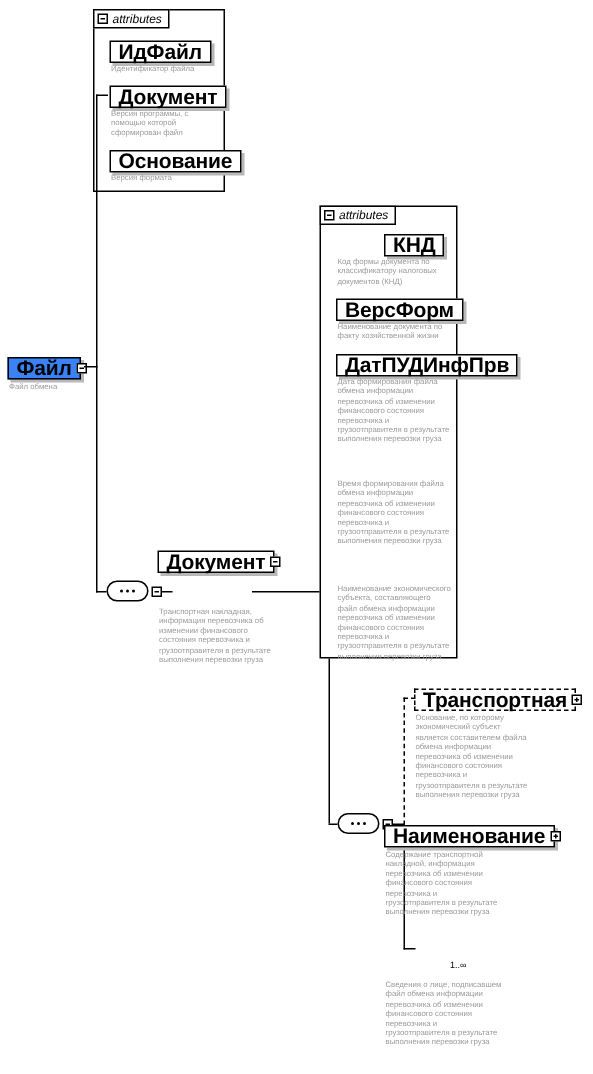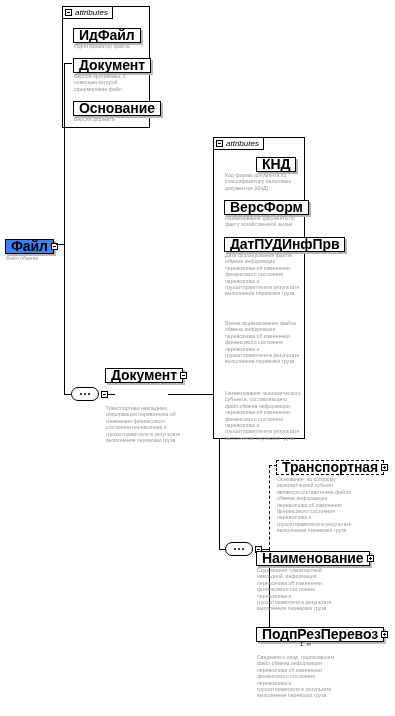--- a/index.html
+++ b/index.html
@@ -386,26 +386,20 @@
     </div>
   </div>
   <div class="desc" style="left:257px; top:567px; width:82px;">Содержание транспортной
 накладной, информация
 перевозчика об изменении
 финансового состояния
 перевозчика и
 грузоотправителя в результате
 выполнения перевозки груза</div>
 
-  <div class="node" style="left:256px; top:625px;">
-    <div class="node-box">
-      <span class="node-label">ПодпРезПеревоз</span>
-      <span class="node-expander plus"></span>
-    </div>
-  </div>
   <div class="cardinality" style="left:300px; top:641px;">1..∞</div>
   <div class="desc" style="left:257px; top:654px; width:86px;">Сведения о лице, подписавшем
 файл обмена информации
 перевозчика об изменении
 финансового состояния
 перевозчика и
 грузоотправителя в результате
 выполнения перевозки груза</div>
 
 </div>

